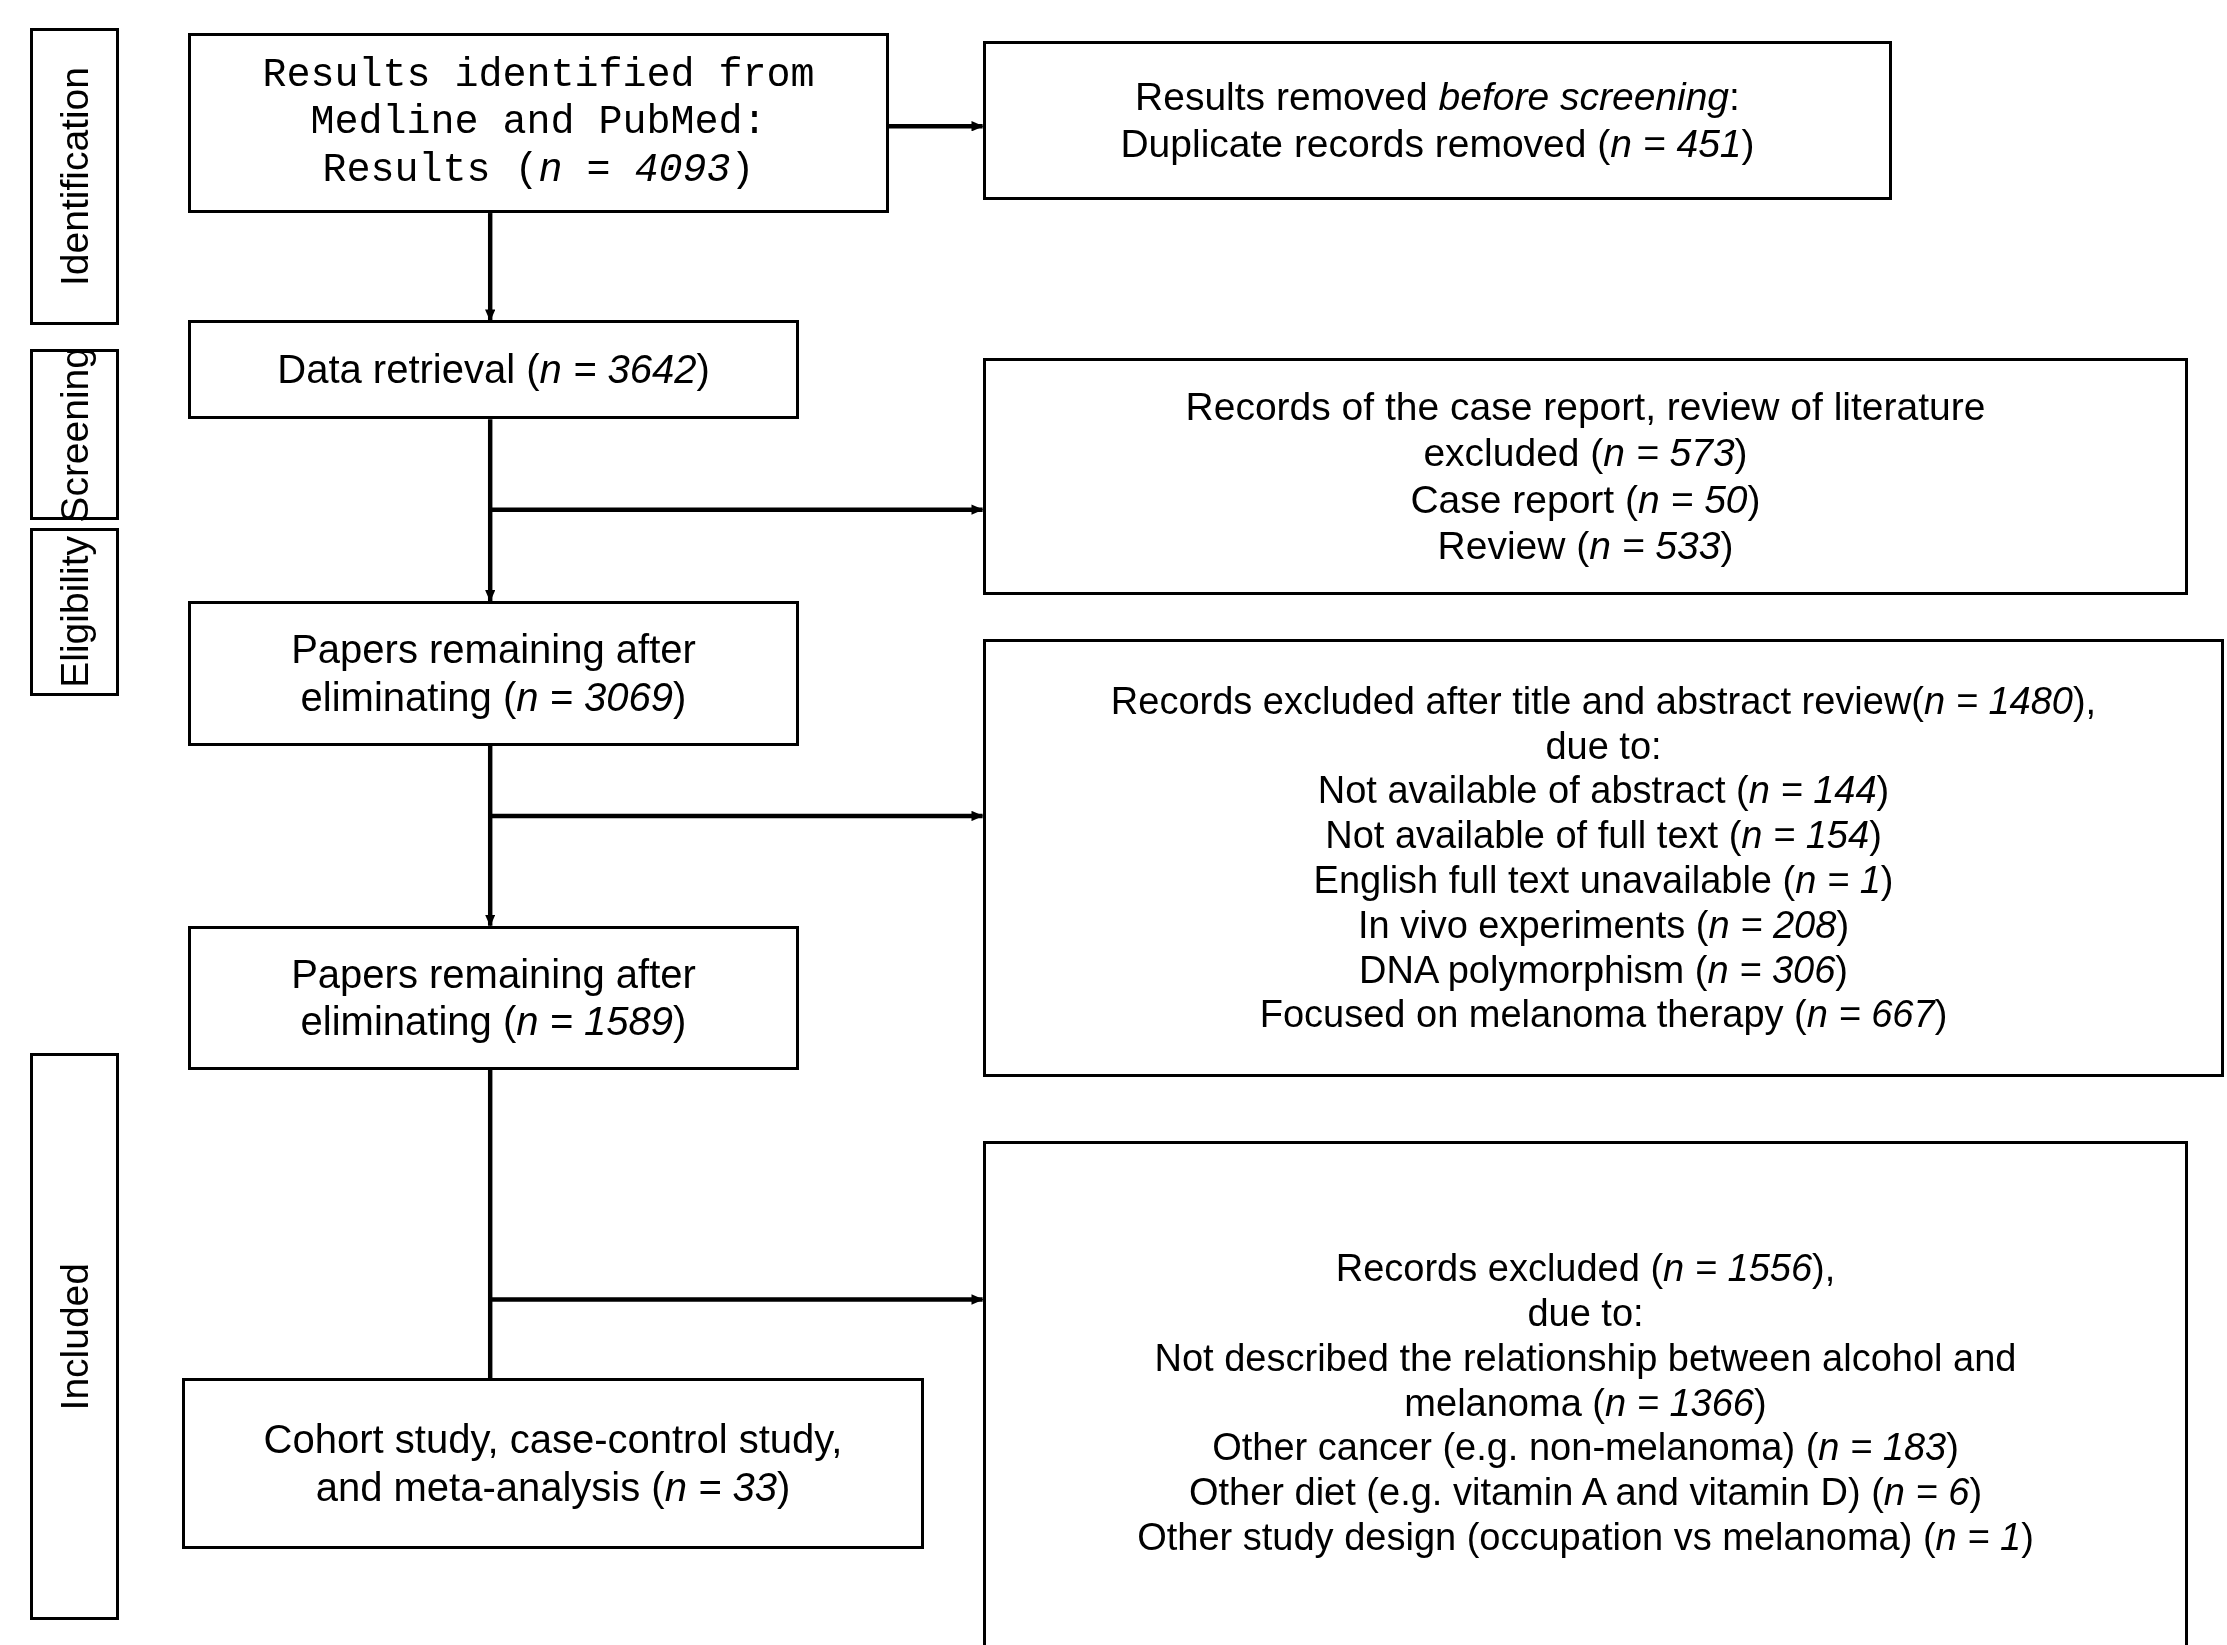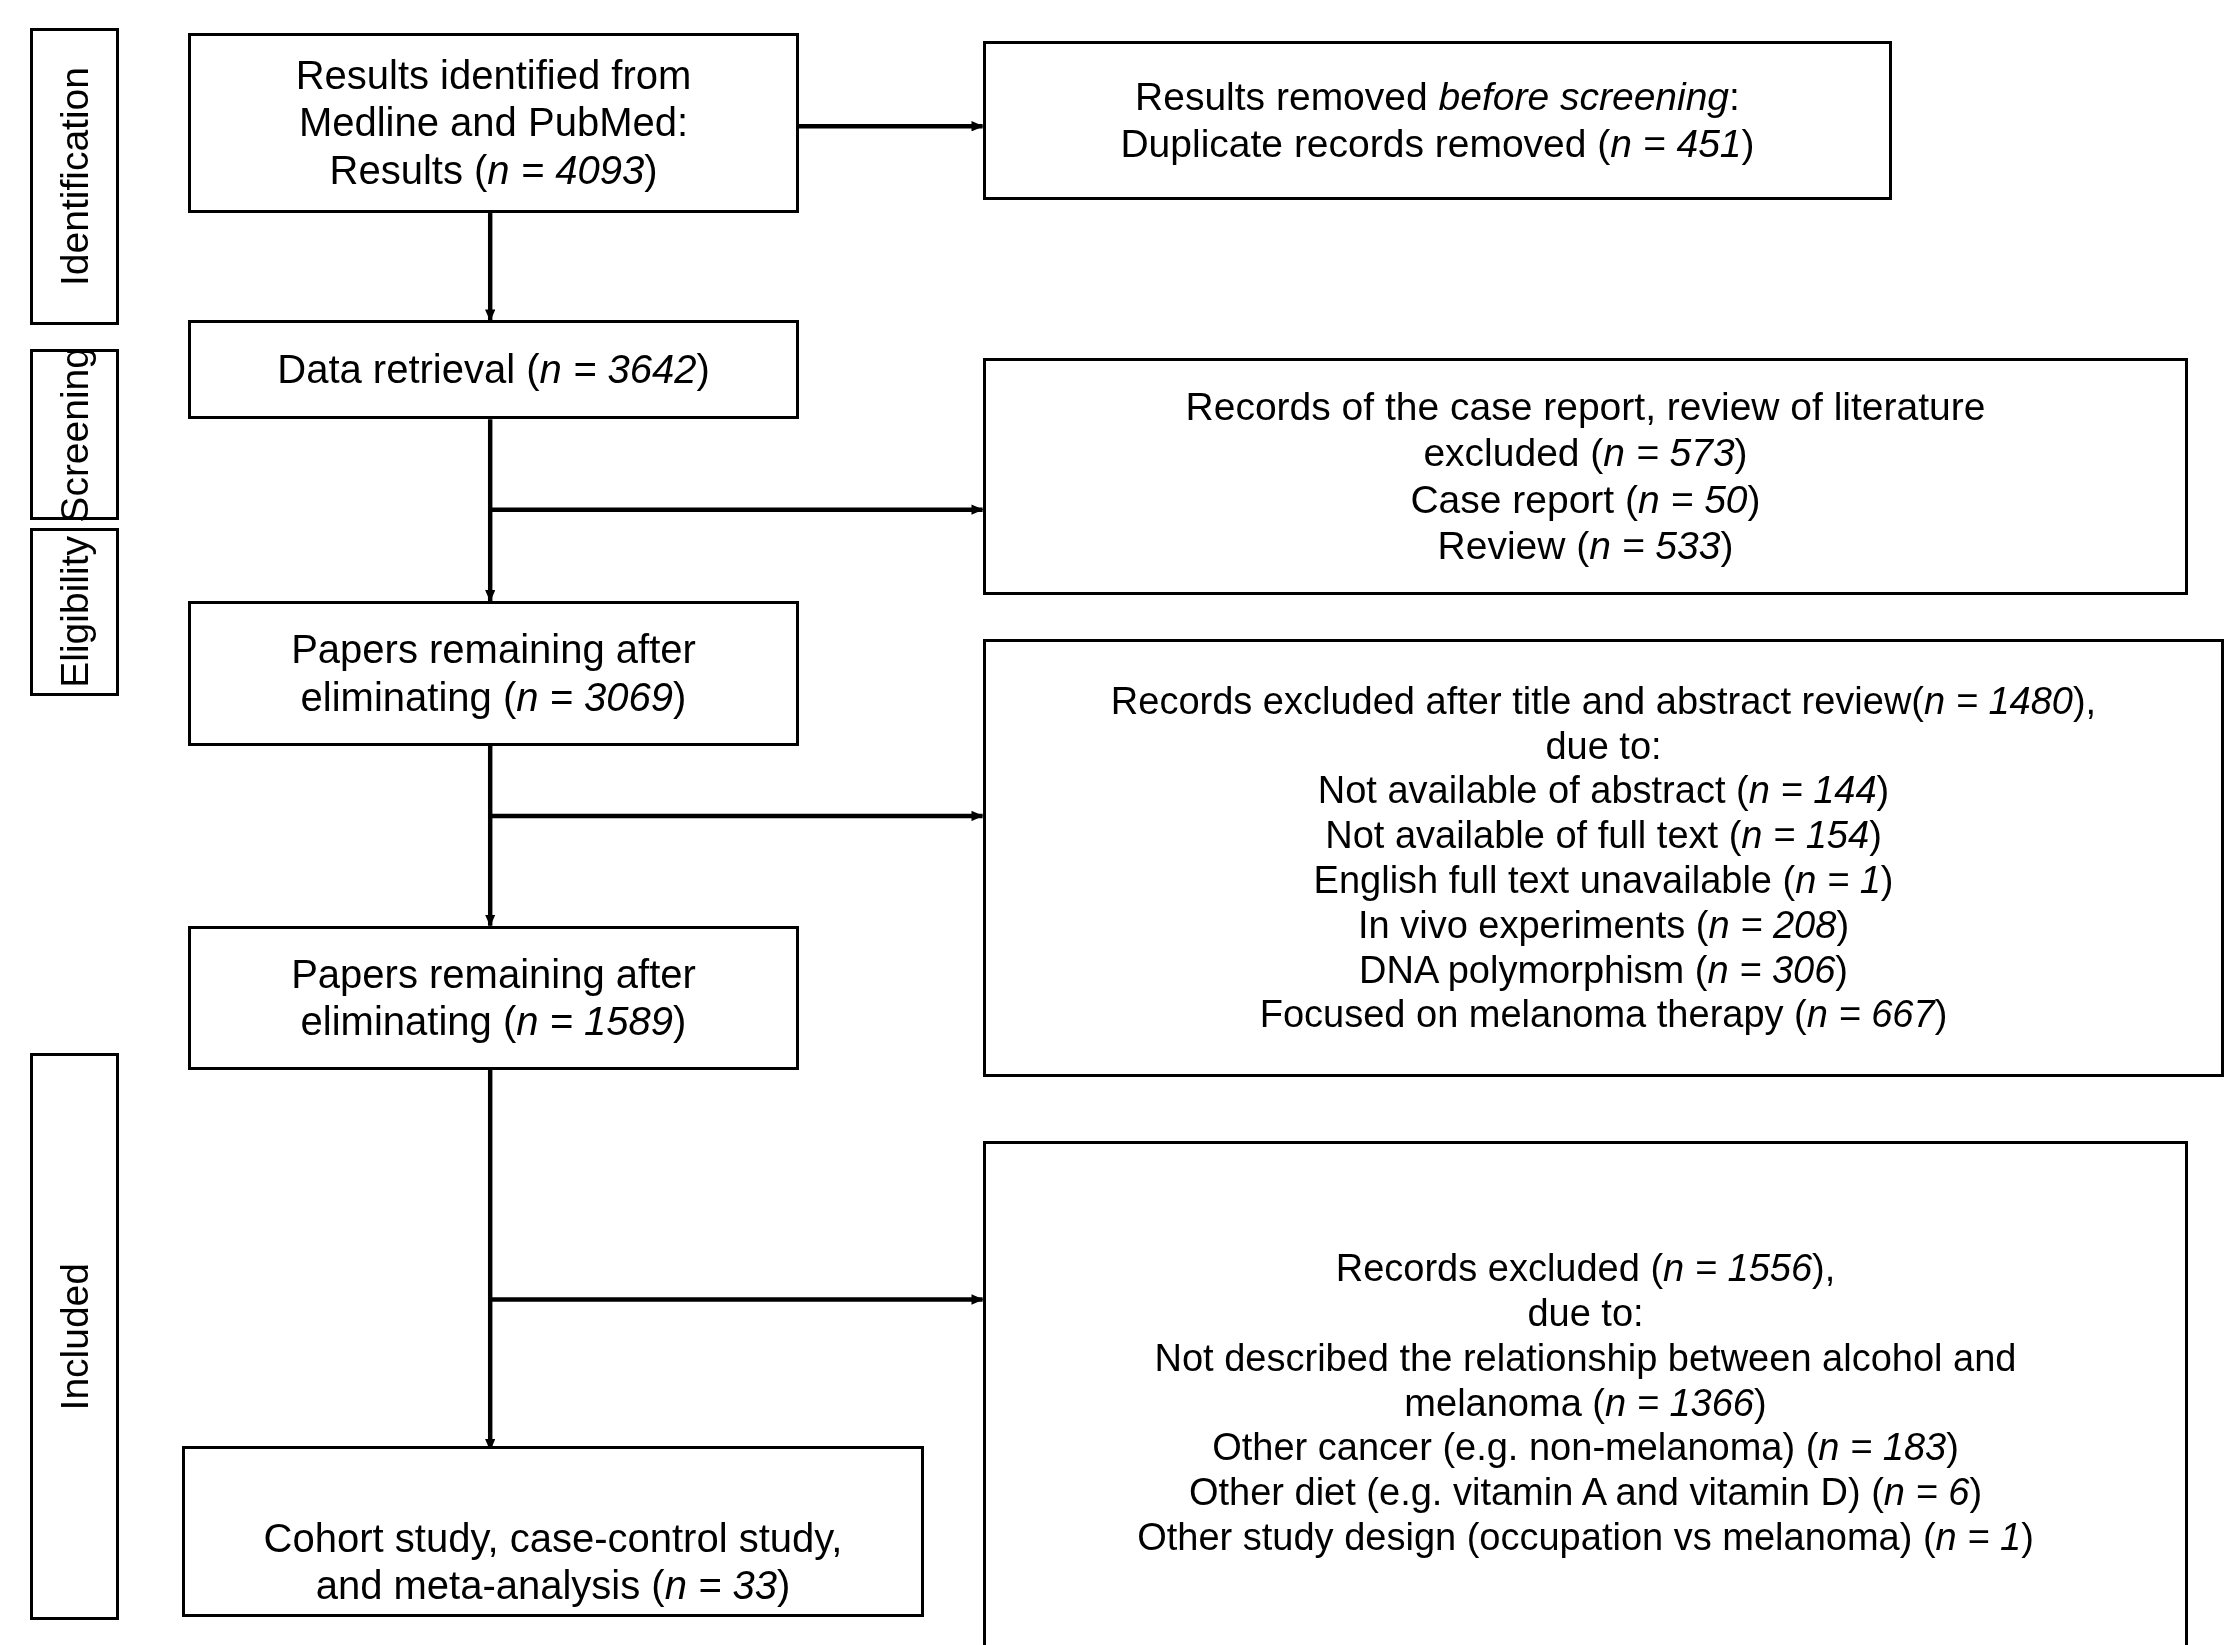--- a/index.html
+++ b/index.html
@@ -116,37 +116,37 @@
     </g>
 
     <g>
       <line x1="661" y1="1442" x2="661" y2="1955" stroke="#000000" stroke-width="6" marker-end="url(#ah)"></line>
     </g>
     <g>
       <line x1="661" y1="1752" x2="1325" y2="1752" stroke="#000000" stroke-width="6" marker-end="url(#ah)"></line>
     </g>
   </svg>
 
-  <div class="box" style="left:188px; top:33px; width:611px; height:180px;">
+  <div class="box" style="left:188px; top:33px; width:701px; height:180px;font-family:Liberation Mono, monospace;">
     <span class="txt t-main">Results identified from<br>Medline and PubMed:<br>Results (<i class="ital">n = 4093</i>)</span>
   </div>
 
   <div class="box" style="left:188px; top:320px; width:611px; height:99px;">
     <span class="txt t-main">Data retrieval (<i class="ital">n = 3642</i>)</span>
   </div>
 
   <div class="box" style="left:188px; top:601px; width:611px; height:145px;">
     <span class="txt t-main">Papers remaining after<br>eliminating (<i class="ital">n = 3069</i>)</span>
   </div>
 
   <div class="box" style="left:188px; top:926px; width:611px; height:144px;">
     <span class="txt t-main">Papers remaining after<br>eliminating (<i class="ital">n = 1589</i>)</span>
   </div>
 
-  <div class="box" style="left:182px; top:1446px; width:742px; height:171px;align-items:flex-end;">
+  <div class="box" style="left:182px; top:1378px; width:742px; height:171px;">
     <span class="txt t-main">Cohort study, case-control study,<br>and meta-analysis  (<i class="ital">n = 33</i>)</span>
   </div>
 
   <div class="box" style="left:983px; top:41px; width:909px; height:159px;">
     <span class="txt t-side">Results removed <i class="ital">before screening</i>:<br>Duplicate records removed  (<i class="ital">n = 451</i>)</span>
   </div>
 
   <div class="box" style="left:983px; top:358px; width:1205px; height:237px;">
     <span class="txt t-side">Records of the case report, review of literature<br>excluded (<i class="ital">n = 573</i>)<br>Case report (<i class="ital">n = 50</i>)<br>Review (<i class="ital">n = 533</i>)</span>
   </div>

